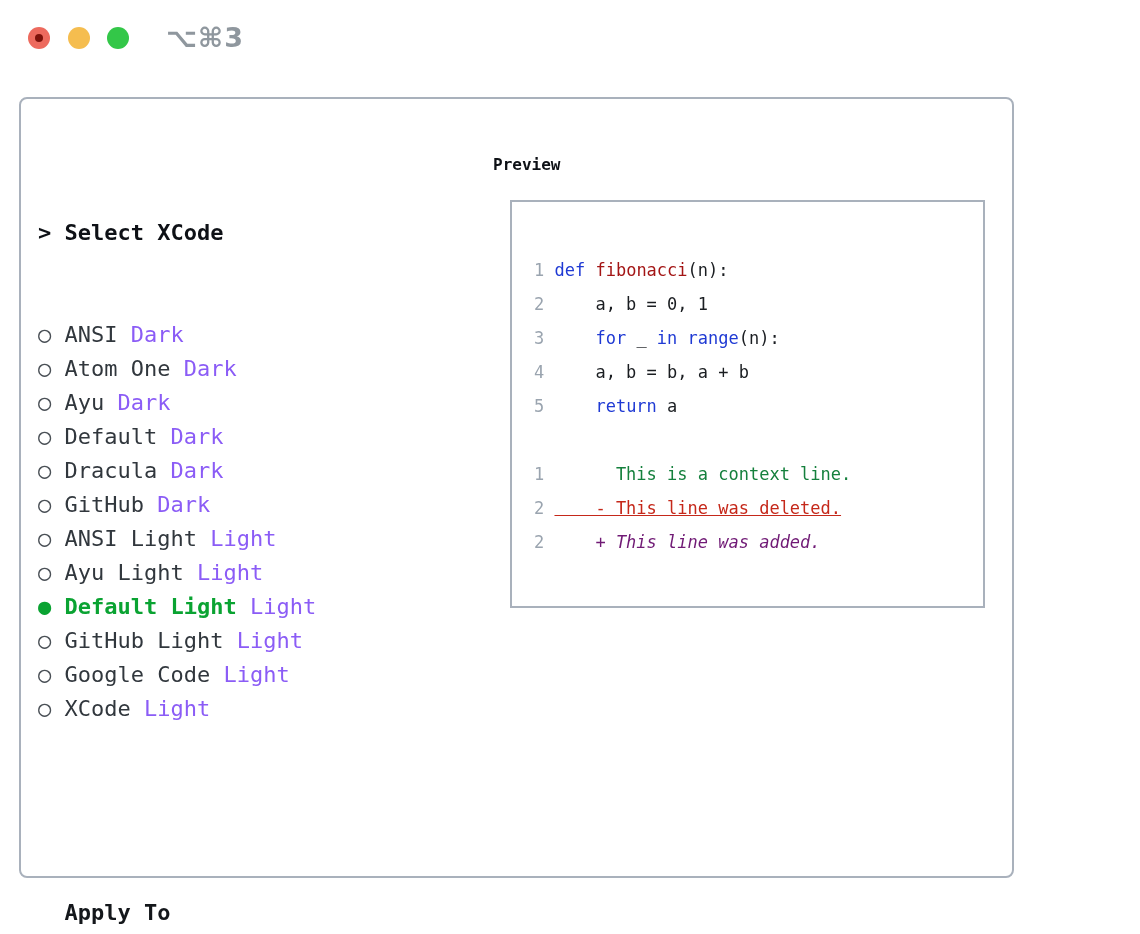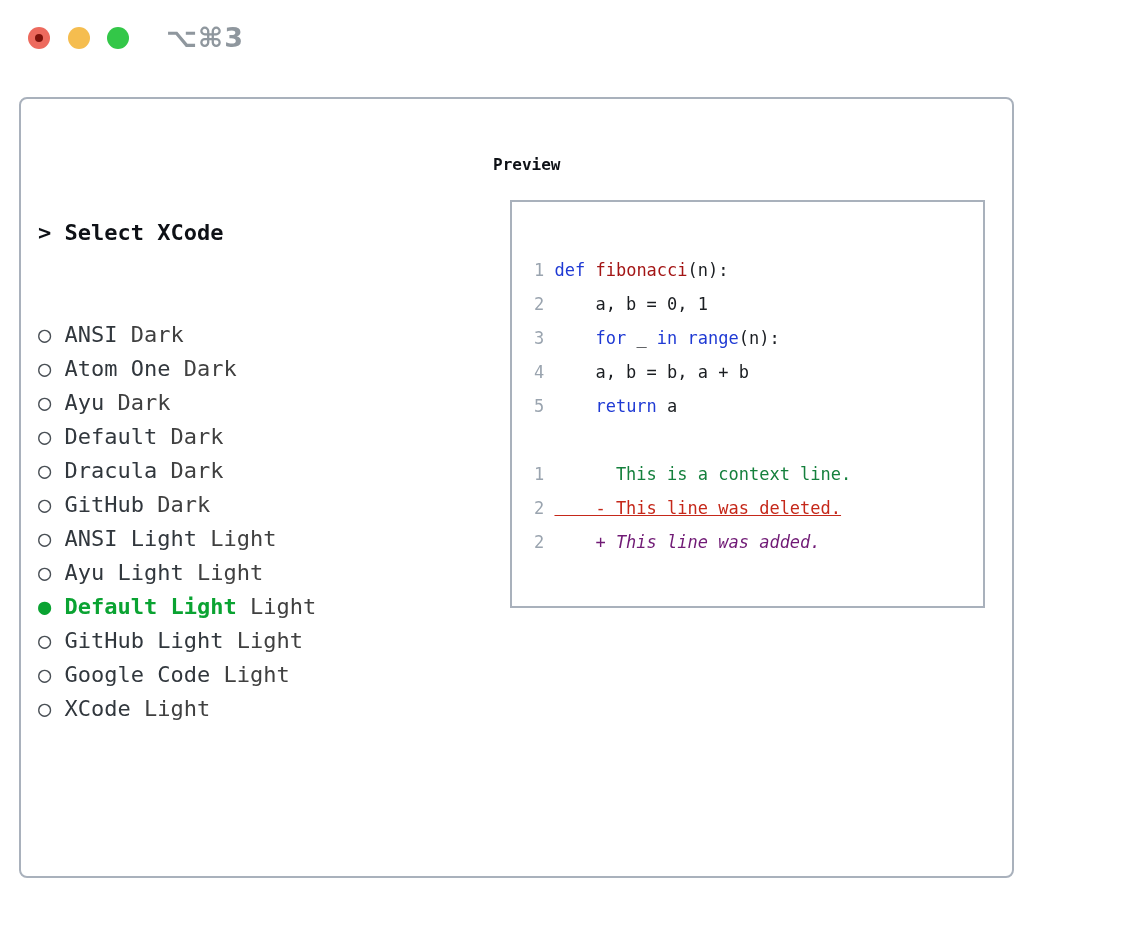--- a/index.html
+++ b/index.html
@@ -31,21 +31,21 @@
   
   .list{
     position:absolute;left:38px;top:148px;
     font-size:22px;line-height:34px;white-space:pre;color:#31373d;
   }
   .row{height:34px;}
   .row .icon{display:inline-block;width:2ch;color:#4a5056;}
   .row .icon.sel{color:#0aa332;}
   .row.heading{font-weight:bold;color:#0e1116;}
   .row.heading .caret{display:inline-block;width:2ch;color:#0e1116;}
-  .row .variant{color:#404040;margin-left:1ch;}
+  .row .variant{color:#8b5cf6;margin-left:1ch;}
   .row.selected .name{color:#0aa332;font-weight:bold;}
   .row.section{font-weight:bold;color:#14171b;padding-left:2ch;}
   
   .preview-title{
     position:absolute;left:493px;top:148px;height:34px;line-height:34px;
     font-size:16px;font-weight:bold;color:#0e1116;
   }
   .preview-box{
     position:absolute;left:510px;top:200px;width:475px;height:408px;
     border:2px solid #a9b1bc;box-sizing:border-box;background:#ffffff;
@@ -71,20 +71,21 @@
   <div class="traffic yellow"></div>
   <div class="traffic green"></div>
   <div class="shortcut">⌥⌘3</div>
 
   <div class="panel"></div>
 
   <div class="list">
     <div class="row heading"><span class="caret">&gt;</span><span>Select XCode</span></div>
     <div id="theme-items"><div class="row"><span class="icon">○</span><span class="name">ANSI</span><span class="variant">Dark</span></div><div class="row"><span class="icon">○</span><span class="name">Atom One</span><span class="variant">Dark</span></div><div class="row"><span class="icon">○</span><span class="name">Ayu</span><span class="variant">Dark</span></div><div class="row"><span class="icon">○</span><span class="name">Default</span><span class="variant">Dark</span></div><div class="row"><span class="icon">○</span><span class="name">Dracula</span><span class="variant">Dark</span></div><div class="row"><span class="icon">○</span><span class="name">GitHub</span><span class="variant">Dark</span></div><div class="row"><span class="icon">○</span><span class="name">ANSI Light</span><span class="variant">Light</span></div><div class="row"><span class="icon">○</span><span class="name">Ayu Light</span><span class="variant">Light</span></div><div class="row selected"><span class="icon sel">●</span><span class="name">Default Light</span><span class="variant">Light</span></div><div class="row"><span class="icon">○</span><span class="name">GitHub Light</span><span class="variant">Light</span></div><div class="row"><span class="icon">○</span><span class="name">Google Code</span><span class="variant">Light</span></div><div class="row"><span class="icon">○</span><span class="name">XCode</span><span class="variant">Light</span></div></div>
     <div class="row"></div>
+    <div class="row section">Apply To</div>
     
     
     
     
   </div>
 
   <div class="preview-title">Preview</div>
   <div class="preview-box"></div>
   <div class="code" id="preview-code"><div class="row"><span class="ln">1</span><span class="tok-k">def</span><span class="tok-p"> </span><span class="tok-f">fibonacci</span><span class="tok-p">(n):</span></div><div class="row"><span class="ln">2</span><span class="tok-p">    a, b = 0, 1</span></div><div class="row"><span class="ln">3</span><span class="tok-p">    </span><span class="tok-k">for</span><span class="tok-p"> _ </span><span class="tok-k">in</span><span class="tok-p"> </span><span class="tok-k">range</span><span class="tok-p">(n):</span></div><div class="row"><span class="ln">4</span><span class="tok-p">    a, b = b, a + b</span></div><div class="row"><span class="ln">5</span><span class="tok-p">    </span><span class="tok-k">return</span><span class="tok-p"> a</span></div><div class="row"><span class="ln"></span></div><div class="row"><span class="ln">1</span><span class="tok-c">      This is a context line.</span></div><div class="row"><span class="ln">2</span><span class="tok-d">    - This line was deleted.</span></div><div class="row"><span class="ln">2</span><span class="tok-a">    + This line was added.</span></div></div>
 

